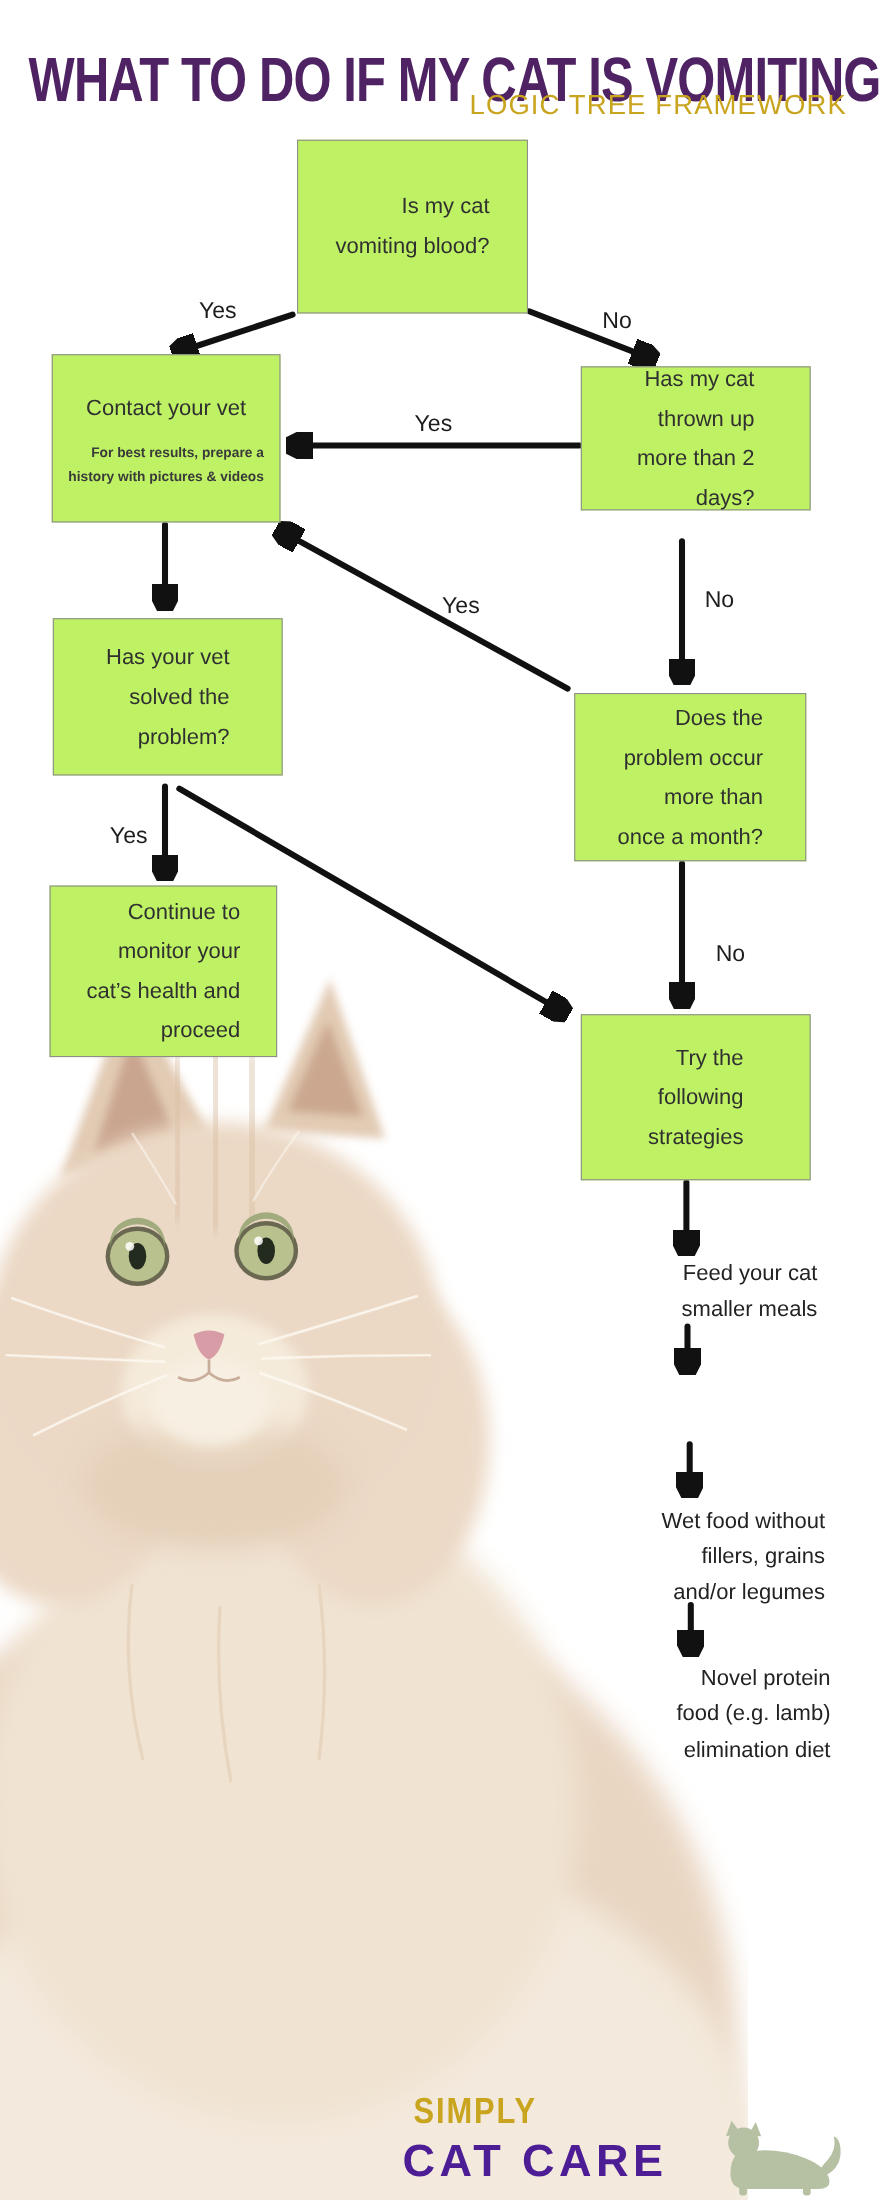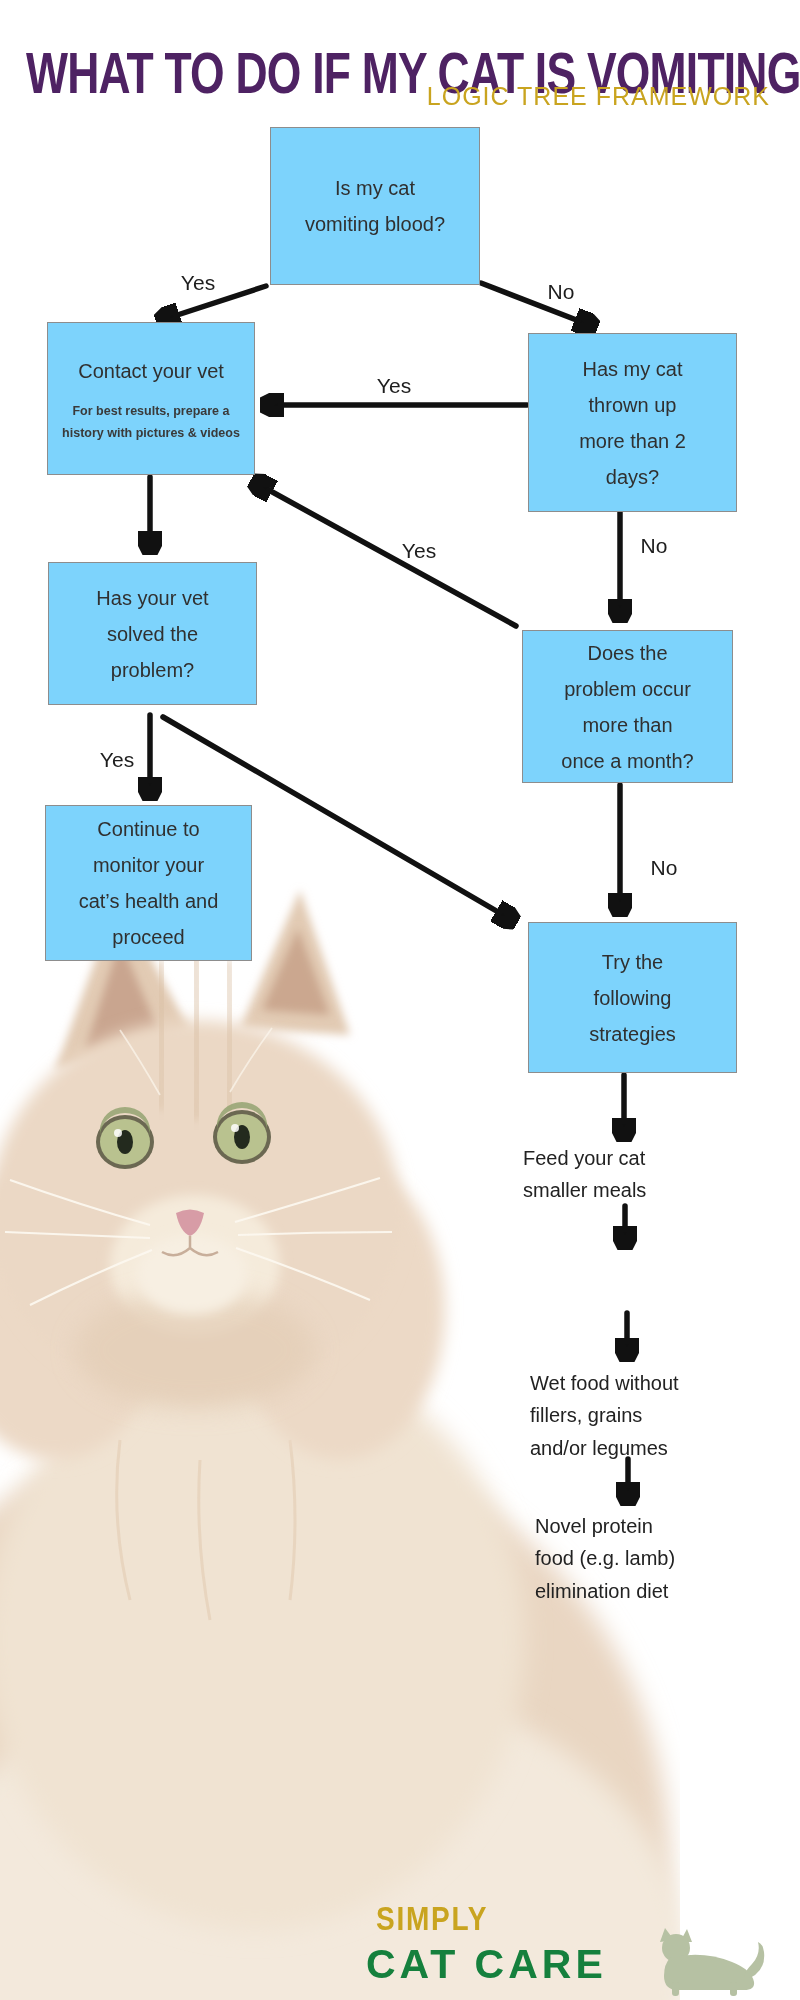--- a/index.html
+++ b/index.html
@@ -12,47 +12,47 @@
     position:absolute;left:26px;top:40px;width:960px;
     font-size:57px;font-weight:bold;letter-spacing:-1px;color:#4e2263;
     transform:scaleX(0.78);transform-origin:left top;white-space:nowrap;
   }
   .subtitle{
     position:absolute;right:30px;top:82px;
     font-size:25px;font-weight:normal;letter-spacing:1px;color:#c9a41f;white-space:nowrap;
   }
   
   .node{
-    position:absolute;background:#7dd3fc;border:1.5px solid #8d8d8d;
+    position:absolute;background:#bef264;border:1.5px solid #8d8d8d;
     display:flex;flex-direction:column;align-items:center;justify-content:center;
-    text-align:center;box-sizing:border-box;
+    text-align:right;box-sizing:border-box;
   }
   .node-text{white-space:pre-line;font-size:20px;line-height:1.8;color:#303030;}
   .node-subtext{white-space:pre-line;font-size:12.5px;line-height:1.7;color:#3a3a3a;margin-top:12px;font-weight:bold;}
   .edge-label{
     position:absolute;transform:translate(-50%,-50%);
     font-size:21px;color:#1d1d1d;white-space:nowrap;
   }
   .step{
-    position:absolute;text-align:left;white-space:pre-line;
+    position:absolute;text-align:right;white-space:pre-line;
     font-size:20px;line-height:1.62;color:#222222;
   }
   
   .cat-layer{position:absolute;left:0;top:880px;pointer-events:none;}
   .arrow-layer{position:absolute;left:0;top:0;pointer-events:none;}
   .arrow-layer path, .arrow-layer line{stroke:#111111;stroke-width:5.5;fill:none;stroke-linecap:round;}
   
   .brand-top{
     position:absolute;left:376px;top:1900px;
     font-size:33px;font-weight:bold;letter-spacing:2px;color:#c9a41f;
     transform:scaleX(0.85);transform-origin:left top;white-space:nowrap;
   }
   .brand-bottom{
     position:absolute;left:366px;top:1941px;
-    font-size:41px;font-weight:bold;letter-spacing:4px;color:#15803d;white-space:nowrap;
+    font-size:41px;font-weight:bold;letter-spacing:4px;color:#4c1d95;white-space:nowrap;
   }
   .silhouette{position:absolute;left:632px;top:1920px;}
 </style>
 </head>
 <body>
 
 <div class="canvas">
 
   <svg class="cat-layer" width="680" height="1120" viewBox="0 0 680 1120">
     <defs>
@@ -148,21 +148,21 @@
     <div class="node-text">Is my cat
 vomiting blood?</div>
   </div>
 
   <div class="node" style="left:47px;top:322px;width:208px;height:153px">
     <div class="node-text">Contact your vet</div>
     <div class="node-subtext">For best results, prepare a
 history with pictures &amp; videos</div>
   </div>
 
-  <div class="node" style="left:528px;top:333px;width:209px;height:179px">
+  <div class="node" style="left:528px;top:333px;width:209px;height:131px">
     <div class="node-text">Has my cat
 thrown up
 more than 2
 days?</div>
   </div>
 
   <div class="node" style="left:48px;top:562px;width:209px;height:143px">
     <div class="node-text">Has your vet
 solved the
 problem?</div>

